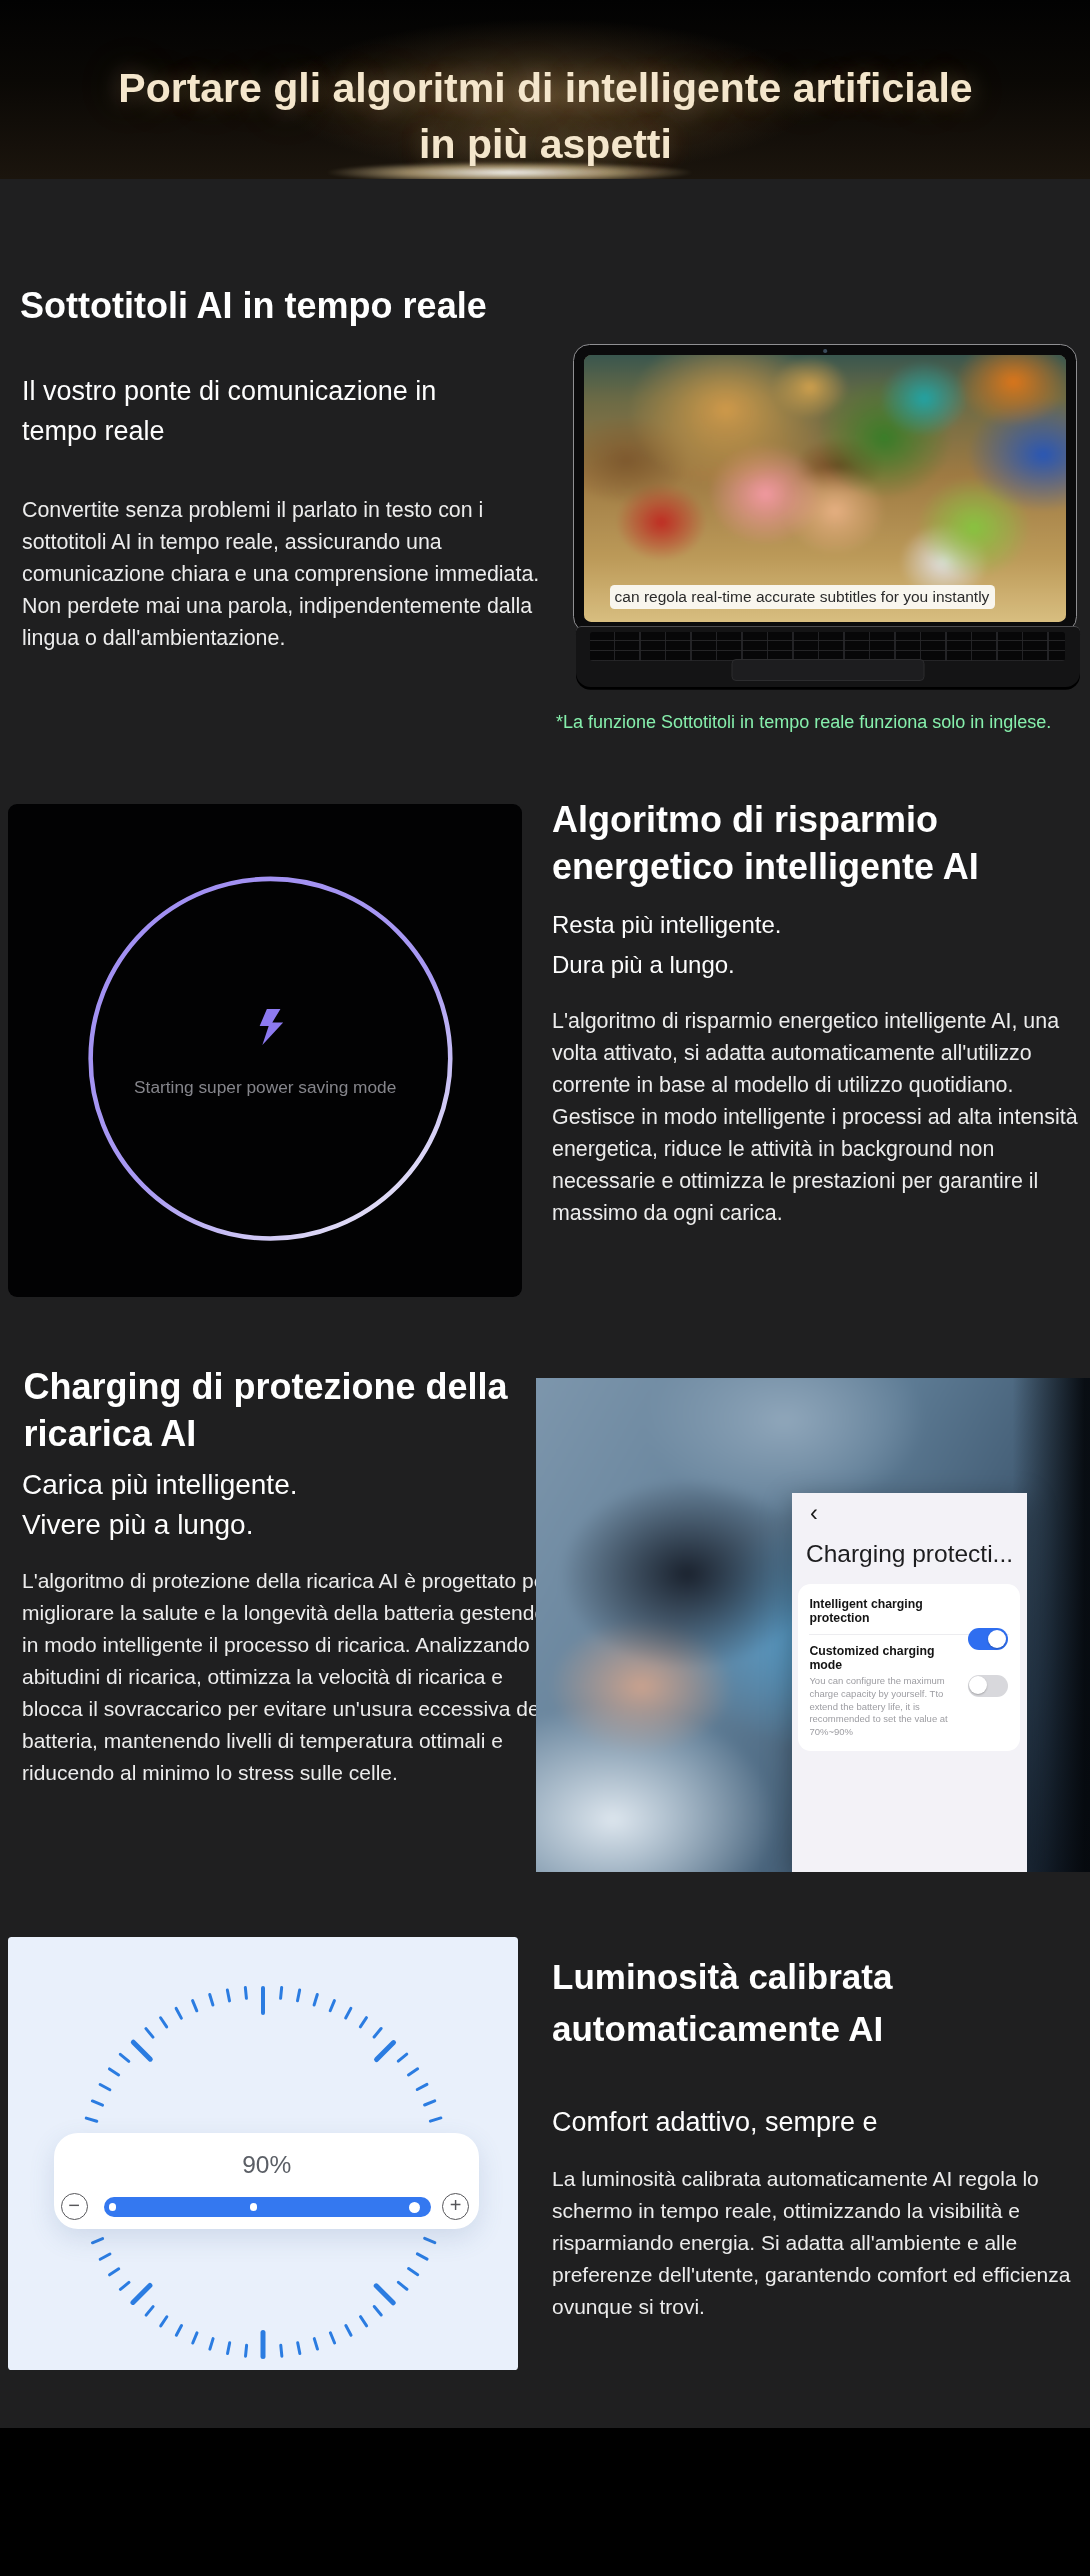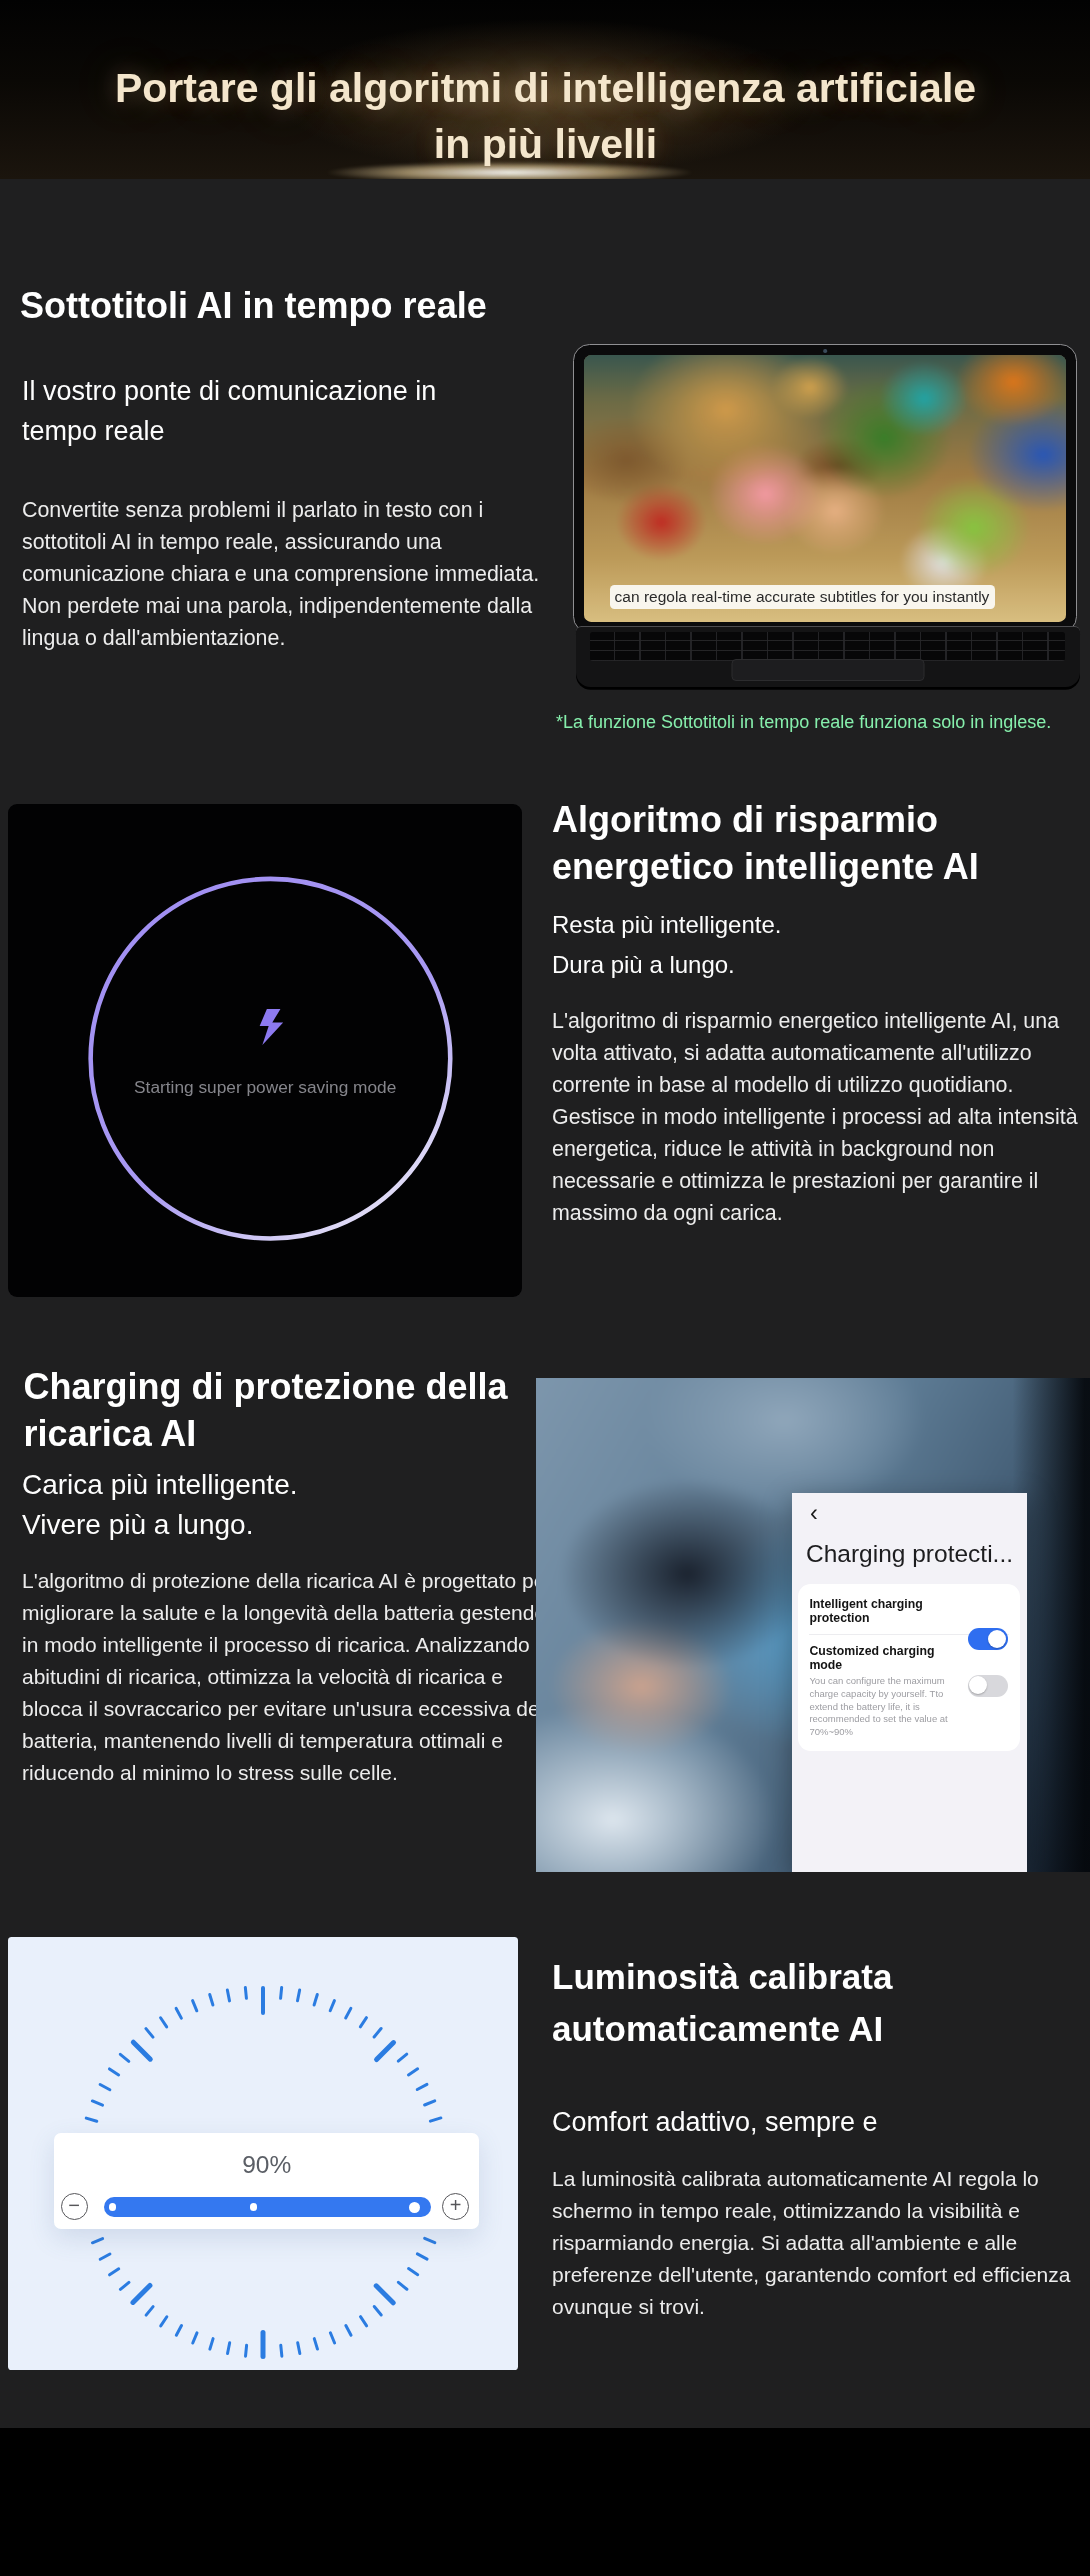--- a/index.html
+++ b/index.html
@@ -92,21 +92,21 @@
   .toggle .knob{position:absolute;top:1.8px;left:1.8px;width:18px;height:18px;border-radius:50%;background:#fff;
       box-shadow:0 0.9px 1.8px rgba(0,0,0,.25);}
   .toggle.on{background:#2f6ef0;}
   .toggle.on .knob{left:20px;}
   .set-divider{height:0.9px;background:#ececef;margin:9px 0;}
 
   
   .bright-card{position:absolute;left:8.2px;top:1937px;width:510px;height:433px;background:#e9f0fb;border-radius:3.6px;}
   .dial{position:absolute;left:255px;top:235px;width:0;height:0;}
   .tick{position:absolute;background:#2b7ce1;border-radius:2.7px;}
-  .pill{position:absolute;left:46px;top:196px;width:425px;height:96px;background:#fff;border-radius:7px;
+  .pill{position:absolute;left:46px;top:196px;width:425px;height:96px;background:#fff;border-radius:24px;
       box-shadow:0 9px 25.5px rgba(70,100,150,.16);z-index:2;}
   .pill-val{position:absolute;left:0;top:18px;width:100%;text-align:center;font-size:24.5px;color:#5b5f66;}
   .stepper{position:absolute;top:60px;width:27px;height:27px;border:1.8px solid #56565a;border-radius:50%;
       box-sizing:border-box;color:#56565a;font-size:20px;line-height:23px;text-align:center;background:#fff;}
   .stepper.minus{left:6.4px;}
   .stepper.plus{left:388px;}
   .trk{position:absolute;left:50px;top:64px;width:327px;height:20px;border-radius:10px;background:#3478f0;}
   .dot{position:absolute;border-radius:50%;background:#fff;}
   .dot.d-left{left:4.5px;top:6.4px;width:7.3px;height:7.3px;}
   .dot.d-mid{left:146px;top:6.4px;width:7.3px;height:7.3px;}
@@ -114,21 +114,21 @@
 
   .sec4-h{line-height:52px !important;font-size:35px !important;}
 </style>
 </head>
 <body>
 
 <div id="page">
 
   <header class="hero">
     <div class="hero-flare"></div>
-    <h1 class="hero-title">Portare gli algoritmi di intelligenza artificiale in più livelli</h1>
+    <h1 class="hero-title">Portare gli algoritmi di intelligente artificiale in più aspetti</h1>
   </header>
 
   <div class="band"></div>
 
   <section>
     <h2 class="sec" style="left:20px;top:282px;width:673px;">Sottotitoli AI in tempo reale</h2>
     <p class="sub" style="left:22px;top:371px;width:473px;">Il vostro ponte di comunicazione in tempo reale</p>
     <p class="body-p" style="left:22px;top:494px;width:525px;font-size:21.4px;">Convertite senza problemi il parlato in testo con i sottotitoli AI in tempo reale, assicurando una comunicazione chiara e una comprensione immediata. Non perdete mai una parola, indipendentemente dalla lingua o dall'ambientazione.</p>
 
     <div class="tablet-wrap">

